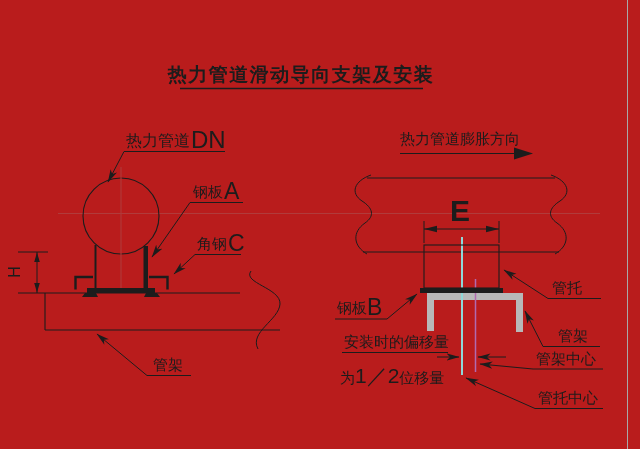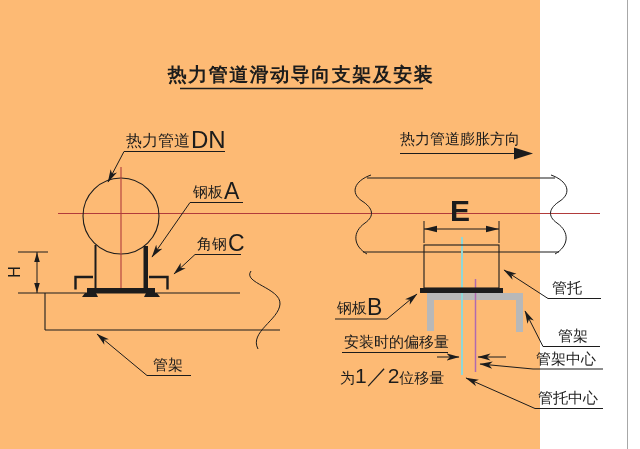--- a/index.html
+++ b/index.html
@@ -1,16 +1,16 @@
 <!DOCTYPE html>
 <html><head>
 <meta charset="utf-8">
 <style>
   html, body { margin: 0; padding: 0; background: #ffffff; }
-  .canvas { width: 540px; height: 449px; position: relative; background: #fdba74; }
+  .canvas { width: 640px; height: 449px; position: relative; background: #b91c1c; }
   svg { display: block; }
   .txt {
     font-family: "Liberation Sans", sans-serif;
     fill: #1c1c1c;
   }
   .cjk-sm  { font-size: 15px; }
   .cjk-md  { font-size: 16px; }
   .latin-lg { font-size: 23px; }
   .latin-xl { font-size: 24px; }
   .title-txt { font-size: 19px; font-weight: bold; letter-spacing: 1.5px; }

